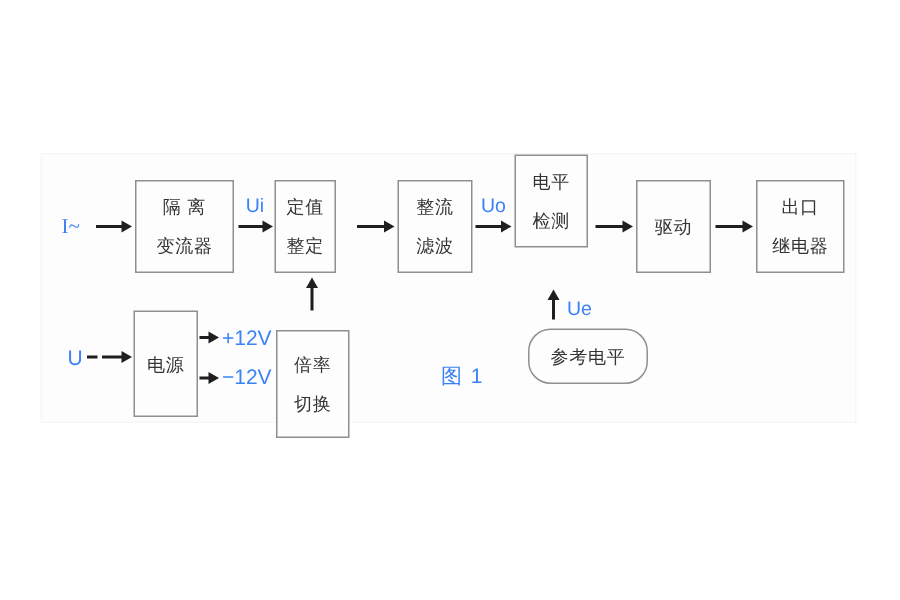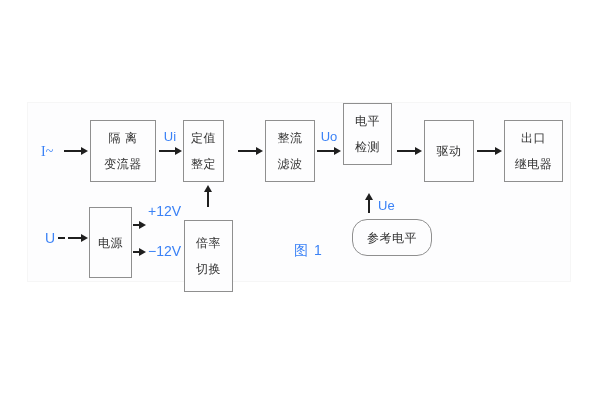--- a/index.html
+++ b/index.html
@@ -94,21 +94,21 @@
 
 <div class="lbl" style="left:45px;top:231px;">U</div>
 <div class="seg" style="left:58px;top:237px;width:7px;"></div>
 <div class="ah" style="left:68px;top:237px;width:14px;"></div>
 
 <div class="box" style="left:89px;top:207px;width:43px;height:71px;">
   <div class="bl">电源</div>
 </div>
 
 <div class="ah" style="left:133px;top:224px;width:7px;"></div>
-<div class="lbl" style="left:148px;top:204px;">+12V</div>
+<div class="lbl" style="left:148px;top:218px;">+12V</div>
 <div class="ah" style="left:133px;top:251px;width:7px;"></div>
 <div class="lbl" style="left:148px;top:244px;">−12V</div>
 
 <div class="box" style="left:184px;top:208px;width:49px;height:72px;margin-top:12px;">
   <div class="bl">倍率</div>
   <div class="bl">切换</div>
 </div>
 
 <div class="av" style="left:207px;top:191px;height:16px;"></div>
 

